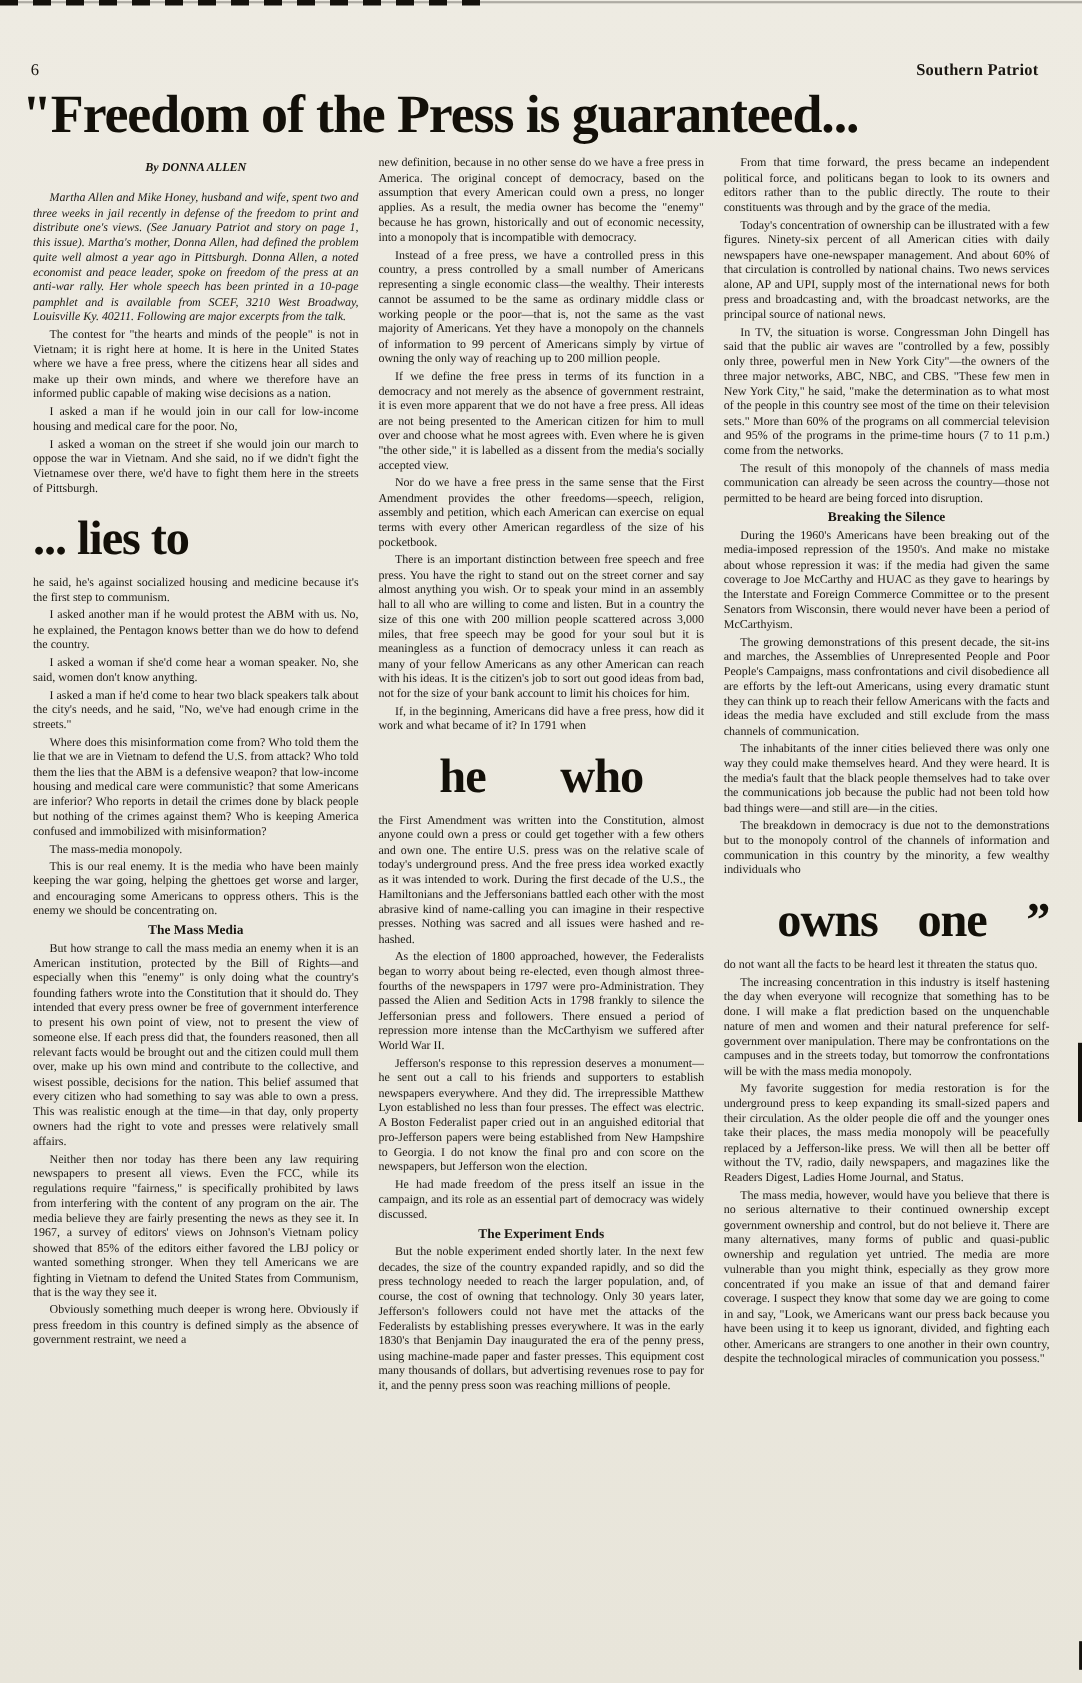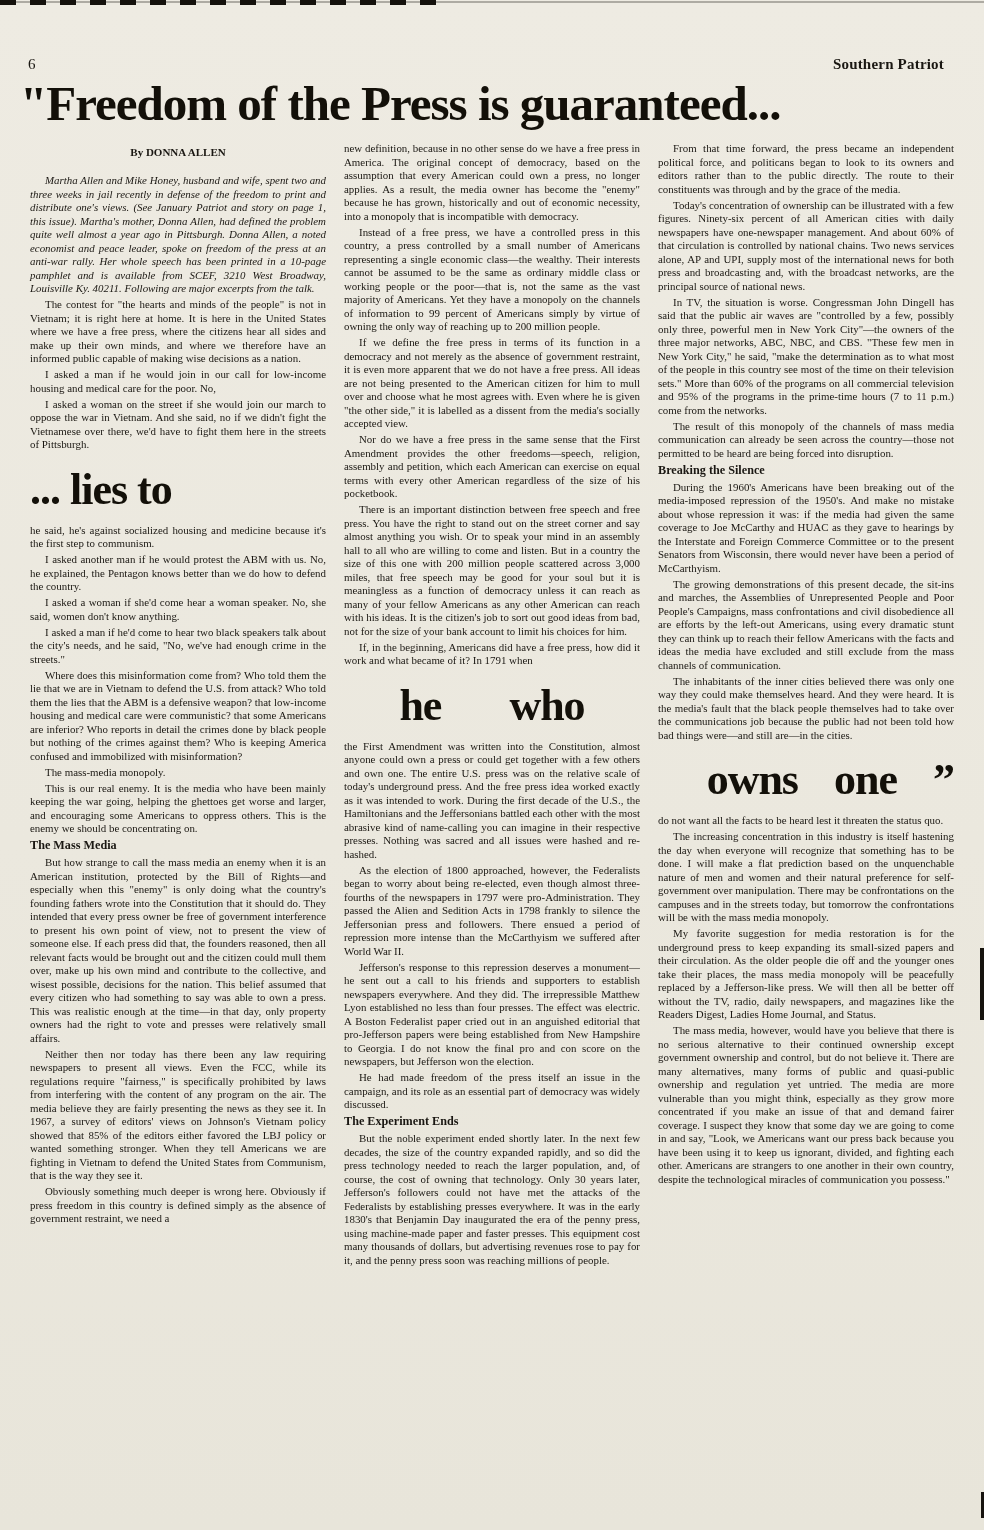--- a/index.html
+++ b/index.html
@@ -26,37 +26,37 @@
   }
   .page-number { font-size: 15px; }
   .masthead { font-weight: bold; font-size: 15px; letter-spacing: .2px; }
   .headline {
     margin: 2px 18px 10px 20px;
     font-size: 49px; font-weight: bold; letter-spacing: -1px;
     white-space: nowrap; color: #131009;
   }
   .columns { display: flex; gap: 18px; padding: 0 30px; }
   .col { flex: 1 1 0; min-width: 0; }
-  .byline { text-align: center; font-weight: bold; font-size: 11px; margin: 4px 0 16px; }
+  .byline { text-align: center; font-weight: bold; font-size: 11px; margin: 4px 0 16px; font-style: italic; }
   .intro {
     font-style: italic; font-size: 11.6px; line-height: 15.2px;
     text-align: justify; text-indent: 16px; margin: 0 0 16px;
   }
   .col p {
     font-size: 10.9px; line-height: 13.5px;
     text-align: justify; text-indent: 15px; margin: 0 0 2.5px;
   }
   .col p.noindent { text-indent: 0; }
   .pull {
     font-weight: bold; font-size: 44px; letter-spacing: -1px;
     margin: 16px 0 12px; color: #131009; line-height: 1;
   }
   .pull-he-who { text-align: center; word-spacing: 58px; }
   .pull-owns-one { word-spacing: 26px; text-align: right; }
-  .subhead { font-size: 12.2px; font-weight: bold; margin: 1px 0 3px; }
+  .subhead { font-size: 12.2px; font-weight: bold; margin: 1px 0 3px; text-align: center; }
 </style>
 </head>
 <body>
 
 <div class="page">
   <div class="scan-top-line"></div>
   <div class="scan-top"></div>
   <div class="scan-right-1"></div>
   <div class="scan-right-2"></div>
 
@@ -107,20 +107,21 @@
 
     <div class="col">
       <p>From that time forward, the press became an independent political force, and politicans began to look to its owners and editors rather than to the public directly. The route to their constituents was through and by the grace of the media.</p>
       <p>Today's concentration of ownership can be illustrated with a few figures. Ninety-six percent of all American cities with daily newspapers have one-newspaper management. And about 60% of that circulation is controlled by national chains. Two news services alone, AP and UPI, supply most of the international news for both press and broadcasting and, with the broadcast networks, are the principal source of national news.</p>
       <p>In TV, the situation is worse. Congressman John Dingell has said that the public air waves are "controlled by a few, possibly only three, powerful men in New York City"—the owners of the three major networks, ABC, NBC, and CBS. "These few men in New York City," he said, "make the determination as to what most of the people in this country see most of the time on their television sets." More than 60% of the programs on all commercial television and 95% of the programs in the prime-time hours (7 to 11 p.m.) come from the networks.</p>
       <p>The result of this monopoly of the channels of mass media communication can already be seen across the country—those not permitted to be heard are being forced into disruption.</p>
       <h3 class="subhead">Breaking the Silence</h3>
       <p>During the 1960's Americans have been breaking out of the media-imposed repression of the 1950's. And make no mistake about whose repression it was: if the media had given the same coverage to Joe McCarthy and HUAC as they gave to hearings by the Interstate and Foreign Commerce Committee or to the present Senators from Wisconsin, there would never have been a period of McCarthyism.</p>
       <p>The growing demonstrations of this present decade, the sit-ins and marches, the Assemblies of Unrepresented People and Poor People's Campaigns, mass confrontations and civil disobedience all are efforts by the left-out Americans, using every dramatic stunt they can think up to reach their fellow Americans with the facts and ideas the media have excluded and still exclude from the mass channels of communication.</p>
       <p>The inhabitants of the inner cities believed there was only one way they could make themselves heard. And they were heard. It is the media's fault that the black people themselves had to take over the communications job because the public had not been told how bad things were—and still are—in the cities.</p>
+      <p>The breakdown in democracy is due not to the demonstrations but to the monopoly control of the channels of information and communication in this country by the minority, a few wealthy individuals who</p>
       <h2 class="pull pull-owns-one">owns one ”</h2>
       <p class="noindent">do not want all the facts to be heard lest it threaten the status quo.</p>
       <p>The increasing concentration in this industry is itself hastening the day when everyone will recognize that something has to be done. I will make a flat prediction based on the unquenchable nature of men and women and their natural preference for self-government over manipulation. There may be confrontations on the campuses and in the streets today, but tomorrow the confrontations will be with the mass media monopoly.</p>
       <p>My favorite suggestion for media restoration is for the underground press to keep expanding its small-sized papers and their circulation. As the older people die off and the younger ones take their places, the mass media monopoly will be peacefully replaced by a Jefferson-like press. We will then all be better off without the TV, radio, daily newspapers, and magazines like the Readers Digest, Ladies Home Journal, and Status.</p>
       <p>The mass media, however, would have you believe that there is no serious alternative to their continued ownership except government ownership and control, but do not believe it. There are many alternatives, many forms of public and quasi-public ownership and regulation yet untried. The media are more vulnerable than you might think, especially as they grow more concentrated if you make an issue of that and demand fairer coverage. I suspect they know that some day we are going to come in and say, "Look, we Americans want our press back because you have been using it to keep us ignorant, divided, and fighting each other. Americans are strangers to one another in their own country, despite the technological miracles of communication you possess."</p>
     </div>
 
   </div>
 </div>
 

